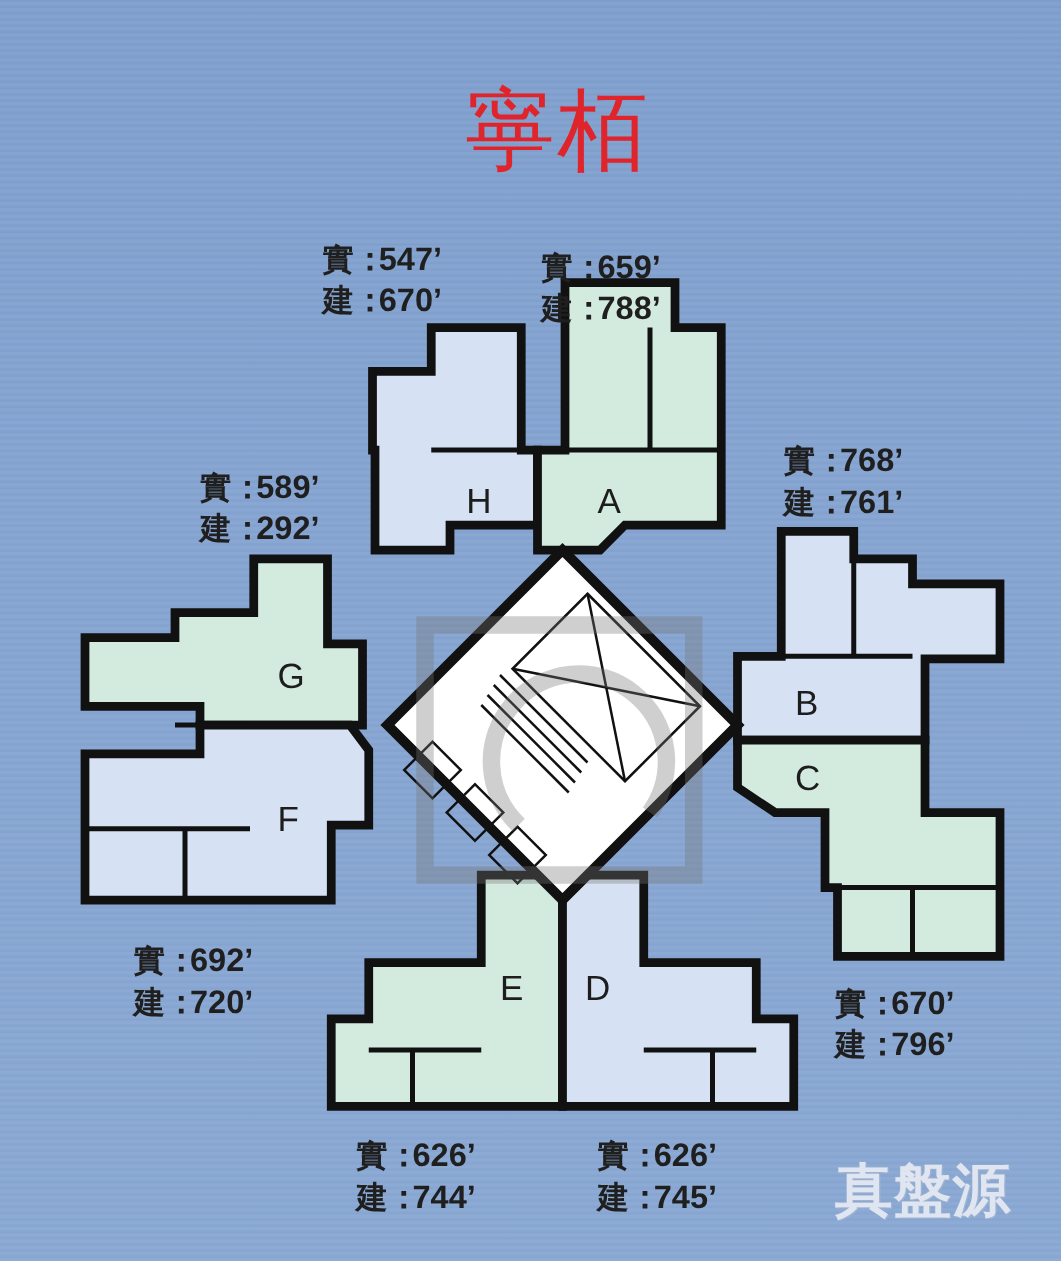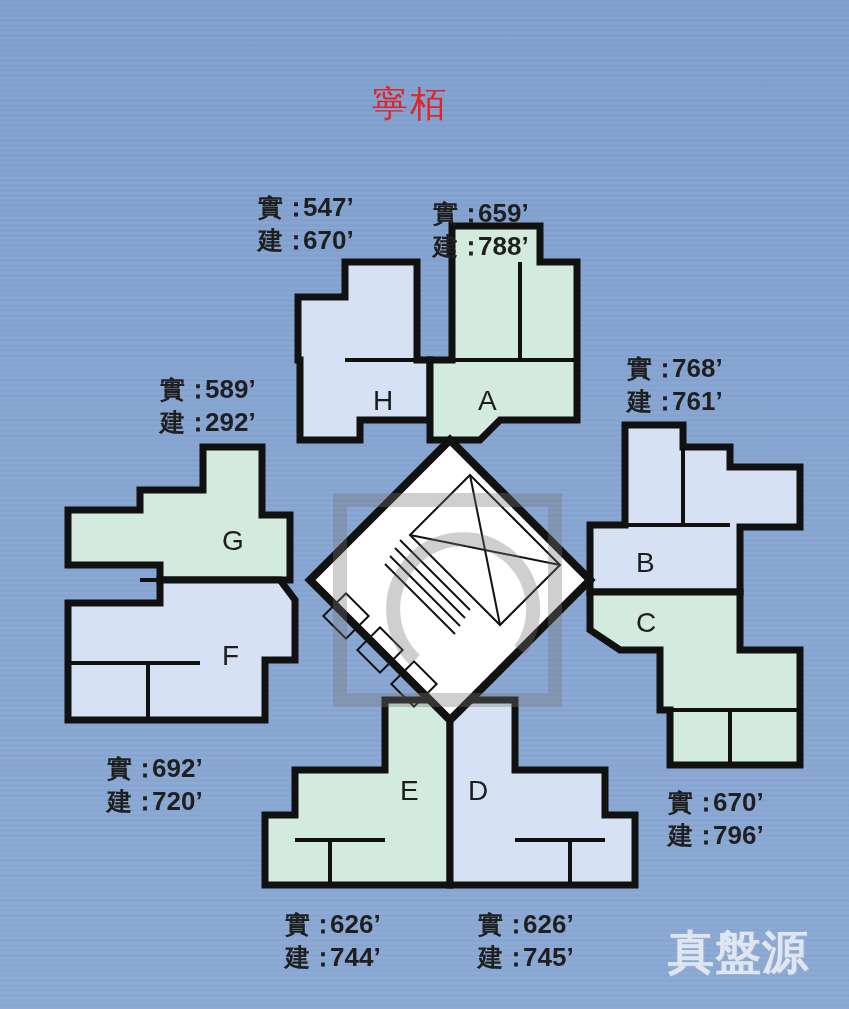--- a/index.html
+++ b/index.html
@@ -8,21 +8,21 @@
     background: linear-gradient(180deg, #7f9fcd 0%, #85a4d1 40%, #89a8d3 100%);
     font-family: "Liberation Sans", sans-serif;
   }
   .bgtex {
     position: absolute; inset: 0;
     background: repeating-linear-gradient(0deg, rgba(255,255,255,0.03) 0px, rgba(255,255,255,0.03) 2px, rgba(0,0,0,0.02) 3px, rgba(0,0,0,0.0) 5px);
   }
   .title {
     position: absolute; left: 372px; top: 74px;
     font-family: "DejaVu Serif", "Liberation Serif", serif;
-    font-size: 36px; line-height: 60px; color: #e0242b; letter-spacing: 2px;
+    font-size: 72px; line-height: 60px; color: #e0242b; letter-spacing: 2px;
   }
   .area {
     position: absolute; color: #1f1f1f; font-weight: bold;
     font-size: 26px; line-height: 32px; white-space: nowrap;
   }
   .area .row span { display: inline-block; }
   .area .k { font-family: "DejaVu Sans", sans-serif; font-size: 25px; }
   .area .c { width: 20px; text-align: center; }
   .plan { position: absolute; left: 0; top: 0; }
   .unit-label {

